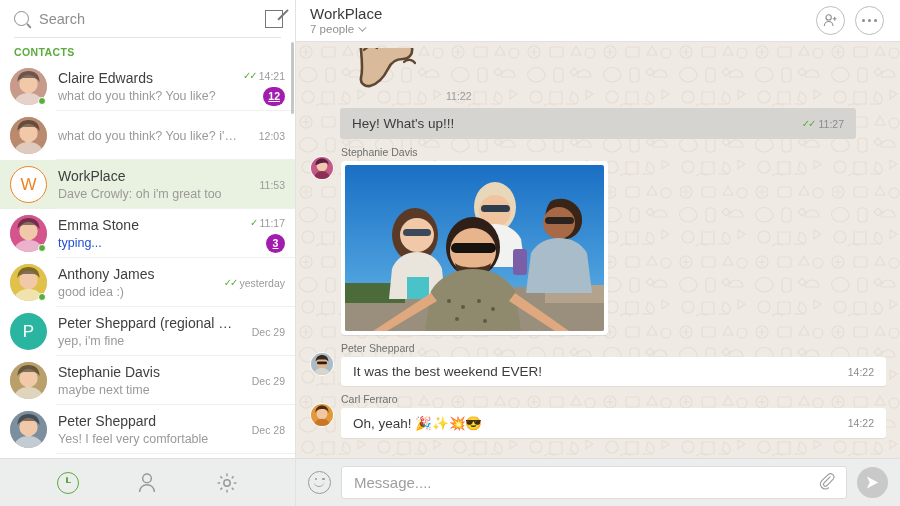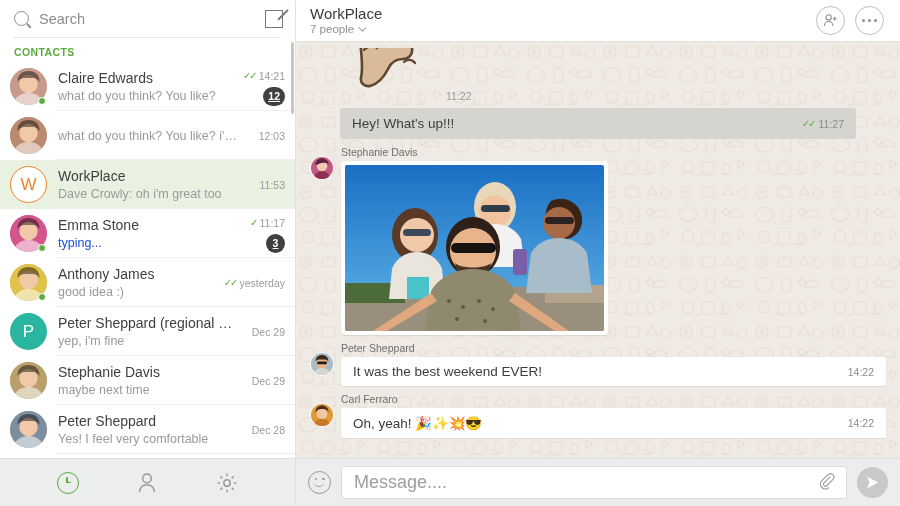--- a/index.html
+++ b/index.html
@@ -92,21 +92,21 @@
   .contact-msg.typing { color: #1d4ed8; }
   .contact-meta {
     flex: 0 0 auto; display: flex; flex-direction: column;
     align-items: flex-end; justify-content: center; margin-left: 6px;
     min-width: 38px;
   }
   .meta-top { display: flex; align-items: center; gap: 3px; height: 16px; }
   .time { font-size: 10.5px; color: #9a9a9a; white-space: nowrap; }
   .ticks { font-size: 10px; color: #5aac3c; letter-spacing: -2px; }
   .badge {
-    background: #404040; color: #fff; font-size: 10.5px; font-weight: bold;
+    background: #a21caf; color: #fff; font-size: 10.5px; font-weight: bold;
     min-width: 19px; height: 19px; border-radius: 10px;
     display: flex; align-items: center; justify-content: center;
     margin-top: 3px; padding: 0 5px; text-decoration: underline;
   }
   #sidebar-scrollbar {
     position: absolute; right: 1px; top: 42px; width: 3px; height: 72px;
     background: #c6c6c6; border-radius: 2px;
   }
   #sidebar-nav {
     height: 48px; flex: 0 0 auto; background: #eceded;
@@ -217,21 +217,21 @@
   .smiley .e { position: absolute; width: 2.4px; height: 2.4px; background: #9a9a9a;
                border-radius: 50%; top: 6px; }
   .smiley .e.l { left: 5.5px; } .smiley .e.r { right: 5.5px; }
   .smiley .m { position: absolute; width: 10px; height: 5px; left: 5.2px; top: 10px;
                border-bottom: 1.5px solid #9a9a9a; border-radius: 0 0 10px 10px; }
   #msg-field-wrap {
     flex: 1 1 auto; height: 33px; background: #fff; border: 1px solid #dcdcdc;
     border-radius: 3px; display: flex; align-items: center; padding: 0 10px 0 12px;
   }
   #msg-input {
-    flex: 1 1 auto; border: none; outline: none; font-size: 18px; color: #0f766e;
+    flex: 1 1 auto; border: none; outline: none; font-size: 15px; color: #0f766e;
     font-family: "Liberation Sans", sans-serif; background: transparent;
   }
   #msg-input::placeholder { color: #9e9e9e; }
   #send-btn {
     width: 31px; height: 31px; border-radius: 50%; background: #c9c9c9;
     display: flex; align-items: center; justify-content: center;
     flex: 0 0 auto; cursor: pointer; border: none;
   }
 </style>
 </head>

